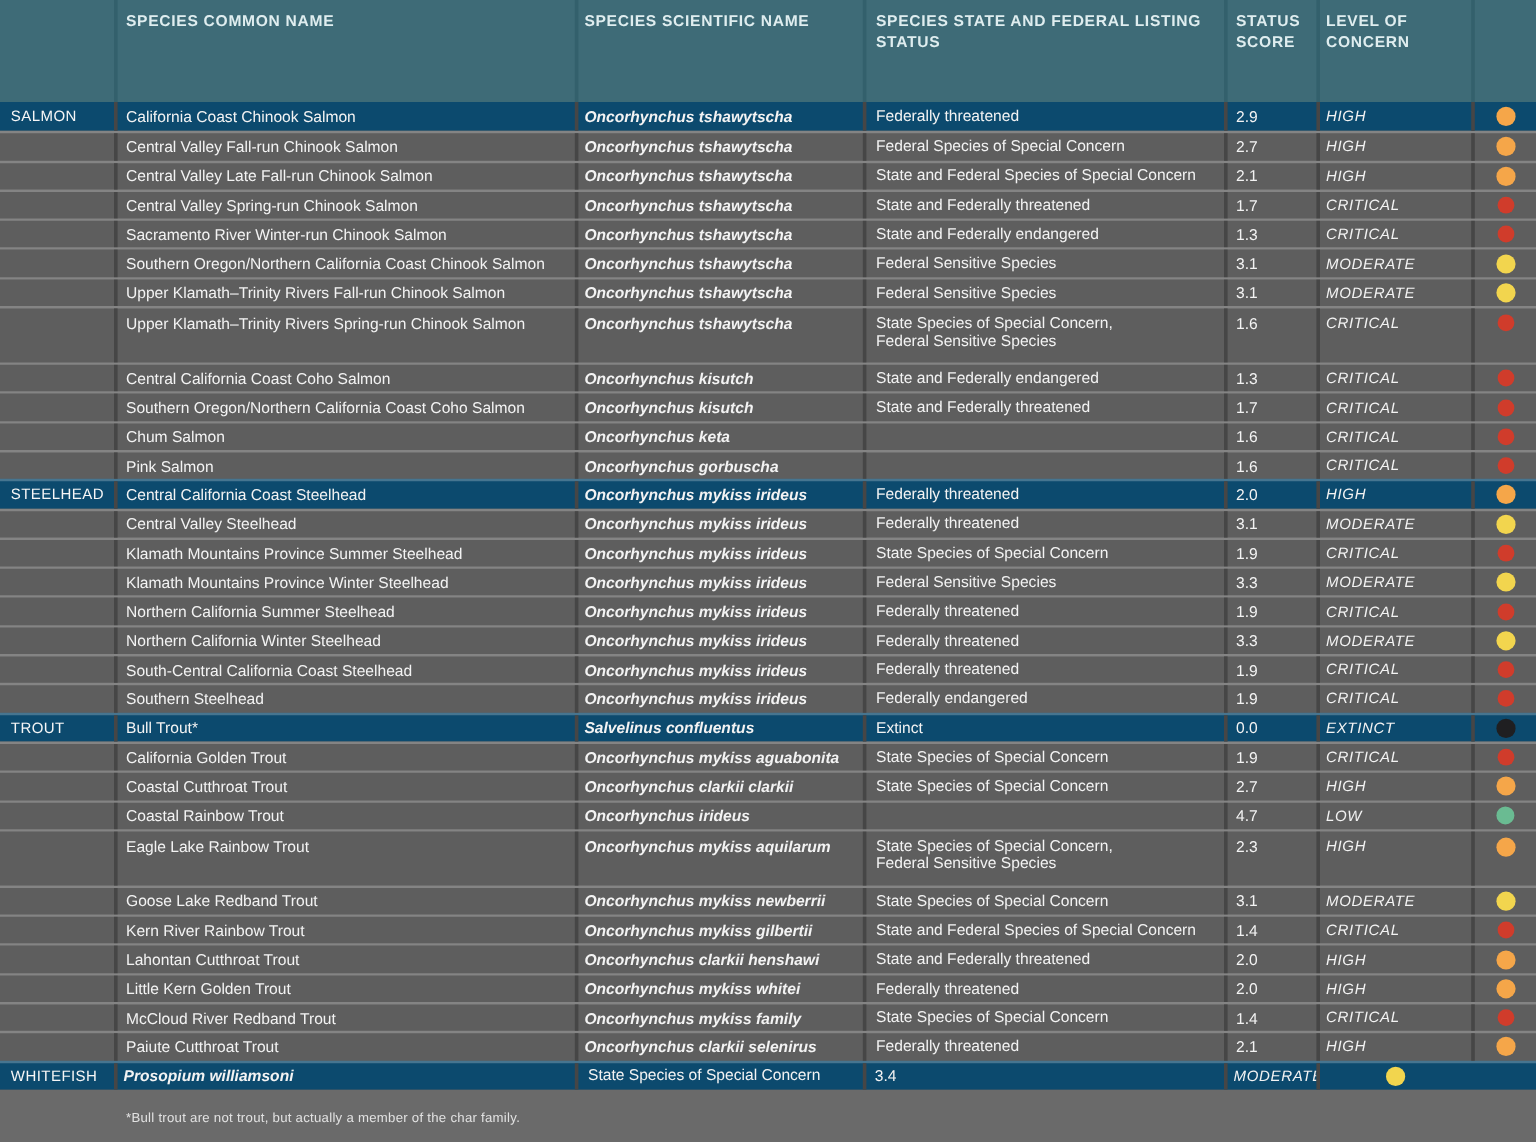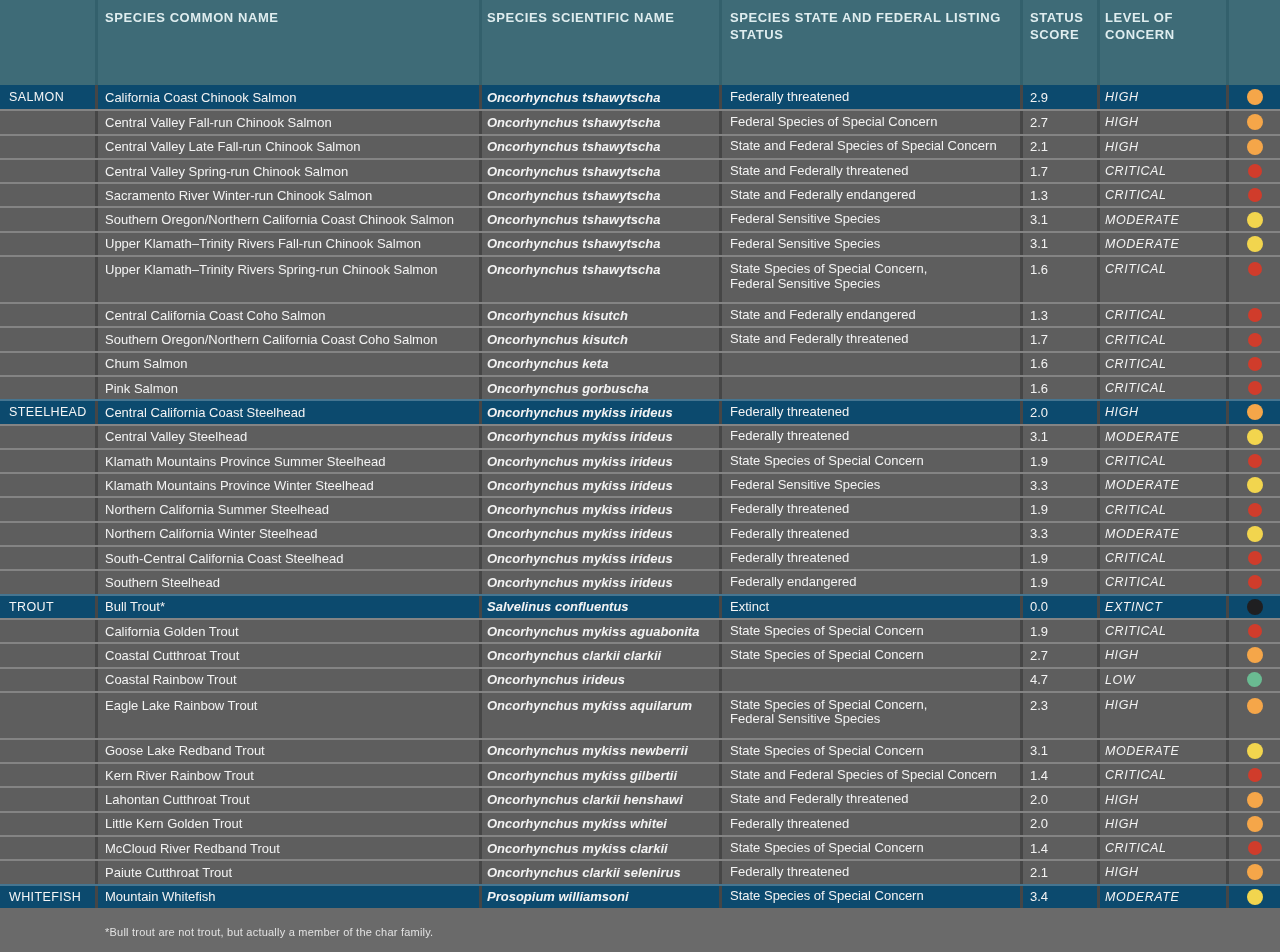--- a/index.html
+++ b/index.html
@@ -387,42 +387,41 @@
         <div class="cell cell--status">Federally threatened</div>
         <div class="cell cell--score">2.0</div>
         <div class="cell cell--level">HIGH</div>
         <div class="cell cell--dot">
           <span class="dot dot--HIGH" style="background: rgb(245, 166, 73);"></span>
         </div>
       </div>
       <div class="row grid-cols">
         <div class="cell cell--group"></div>
         <div class="cell cell--common">McCloud River Redband Trout</div>
-        <div class="cell cell--sci">Oncorhynchus mykiss clarkii</div>
+        <div class="cell cell--sci">Oncorhynchus mykiss family</div>
         <div class="cell cell--status">State Species of Special Concern</div>
         <div class="cell cell--score">1.4</div>
         <div class="cell cell--level">CRITICAL</div>
         <div class="cell cell--dot">
           <span class="dot dot--CRITICAL" style="background: rgb(208, 60, 43);"></span>
         </div>
       </div>
       <div class="row grid-cols">
         <div class="cell cell--group"></div>
         <div class="cell cell--common">Paiute Cutthroat Trout</div>
         <div class="cell cell--sci">Oncorhynchus clarkii selenirus</div>
         <div class="cell cell--status">Federally threatened</div>
         <div class="cell cell--score">2.1</div>
         <div class="cell cell--level">HIGH</div>
         <div class="cell cell--dot">
           <span class="dot dot--HIGH" style="background: rgb(245, 166, 73);"></span>
         </div>
       </div>
       <div class="row grid-cols row--light">
         <div class="cell cell--group">WHITEFISH</div>
-        <div class="cell cell--common">Mountain Whitefish</div>
         <div class="cell cell--sci">Prosopium williamsoni</div>
         <div class="cell cell--status">State Species of Special Concern</div>
         <div class="cell cell--score">3.4</div>
         <div class="cell cell--level">MODERATE</div>
         <div class="cell cell--dot">
           <span class="dot dot--MODERATE" style="background: rgb(242, 213, 78);"></span>
         </div>
       </div>
     </div>
 

